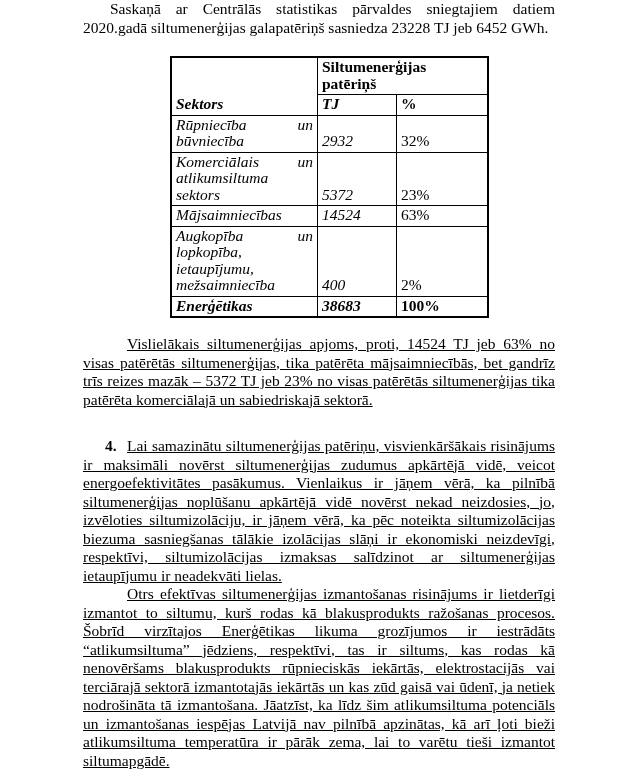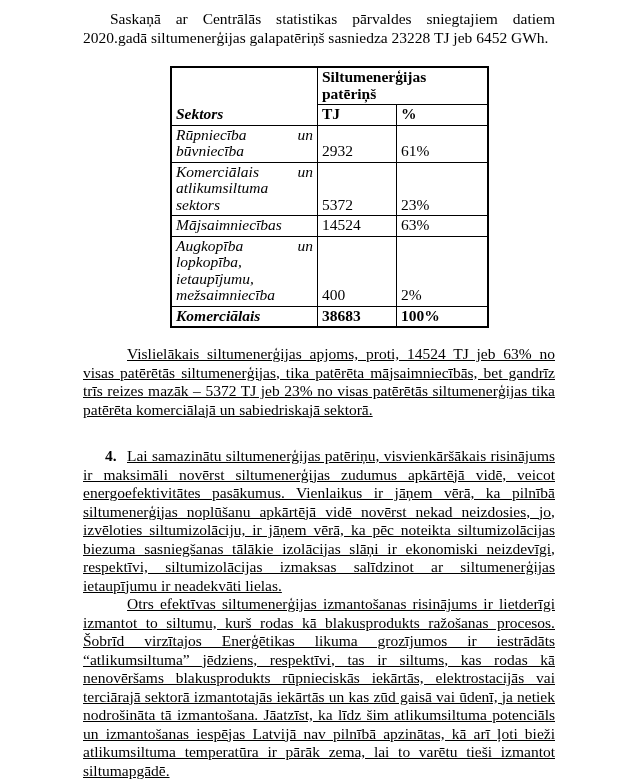--- a/index.html
+++ b/index.html
@@ -12,21 +12,21 @@
   }
   body {
     color: #000000;
     font-family: "Liberation Serif", "DejaVu Serif", serif;
     font-size: 15.5px;
   }
   .page {
     box-sizing: border-box;
     width: 643px;
     height: 736px;
-    padding: 10px 88px 4px 83px;
+    padding: 0 88px 4px 83px;
   }
   .para {
     margin: 0;
     text-align: justify;
     line-height: 18.5px;
   }
   .indent-sm { text-indent: 27px; }
   .indent-lg { text-indent: 44px; text-decoration: underline; }
 
   table.heat {
@@ -35,21 +35,21 @@
     border: 2px solid #000;
   }
   table.heat td {
     border: 1px solid #000;
     padding: 1px 4px 2px 4px;
     line-height: 16.5px;
     vertical-align: bottom;
     font-size: 15.5px;
   }
   td.c1 { width: 137px; text-align: justify; font-style: italic; }
-  td.c2 { width: 70px; }
+  td.c2 { width: 70px; font-style: italic; }
   td.c3 { width: 82px; }
   .b { font-weight: bold; }
   tr.total-row td { border-bottom: 2px solid #000; }
 
   .question {
     position: relative;
     margin: 28px 0 10px 0;
     padding-left: 40px;
     font-weight: bold;
     text-align: justify;
@@ -75,40 +75,40 @@
         <td class="b" colspan="2">Siltumenerģijas patēriņš</td>
       </tr>
       <tr>
         <td class="c2 b">TJ</td>
         <td class="c3 b">%</td>
       </tr>
 
       <tr>
         <td class="c1">Rūpniecība un būvniecība</td>
         <td class="c2">2932</td>
-        <td class="c3">61%</td>
+        <td class="c3">32%</td>
       </tr>
       <tr>
         <td class="c1">Komerciālais un atlikumsiltuma sektors</td>
         <td class="c2">5372</td>
         <td class="c3">23%</td>
       </tr>
       <tr>
         <td class="c1">Mājsaimniecības</td>
         <td class="c2">14524</td>
         <td class="c3">63%</td>
       </tr>
       <tr>
         <td class="c1">Augkopība un lopkopība, ietaupījumu, mežsaimniecība</td>
         <td class="c2">400</td>
         <td class="c3">2%</td>
       </tr>
 
       <tr class="total-row">
-        <td class="c1 b">Komerciālais</td>
+        <td class="c1 b">Enerģētikas</td>
         <td class="c2 b">38683</td>
         <td class="c3 b">100%</td>
       </tr>
     </tbody>
   </table>
 
   <p class="para indent-lg">Vislielākais siltumenerģijas apjoms, proti, 14524 TJ jeb 63% no visas patērētās siltumenerģijas, tika patērēta mājsaimniecībās, bet gandrīz trīs reizes mazāk – 5372 TJ jeb 23% no visas patērētās siltumenerģijas tika patērēta komerciālajā un sabiedriskajā sektorā.</p>
 
   <div class="question">
     <span class="qnum">4.</span>

